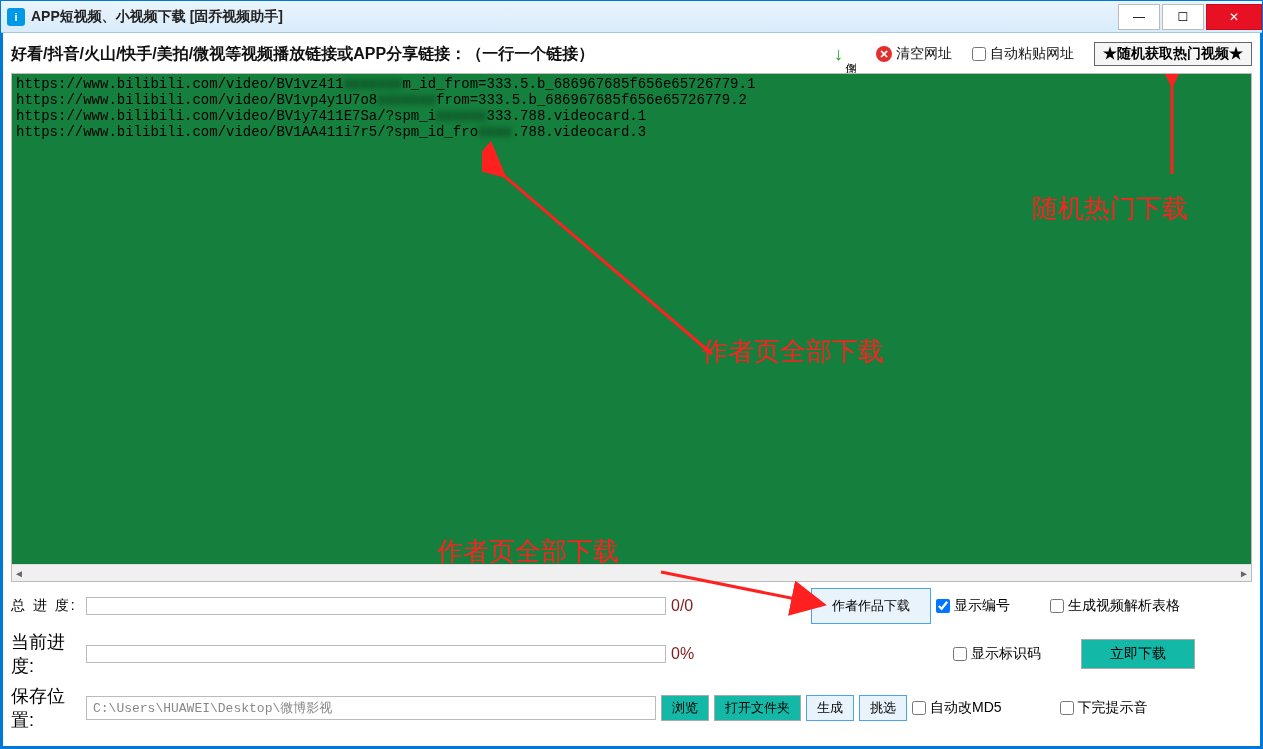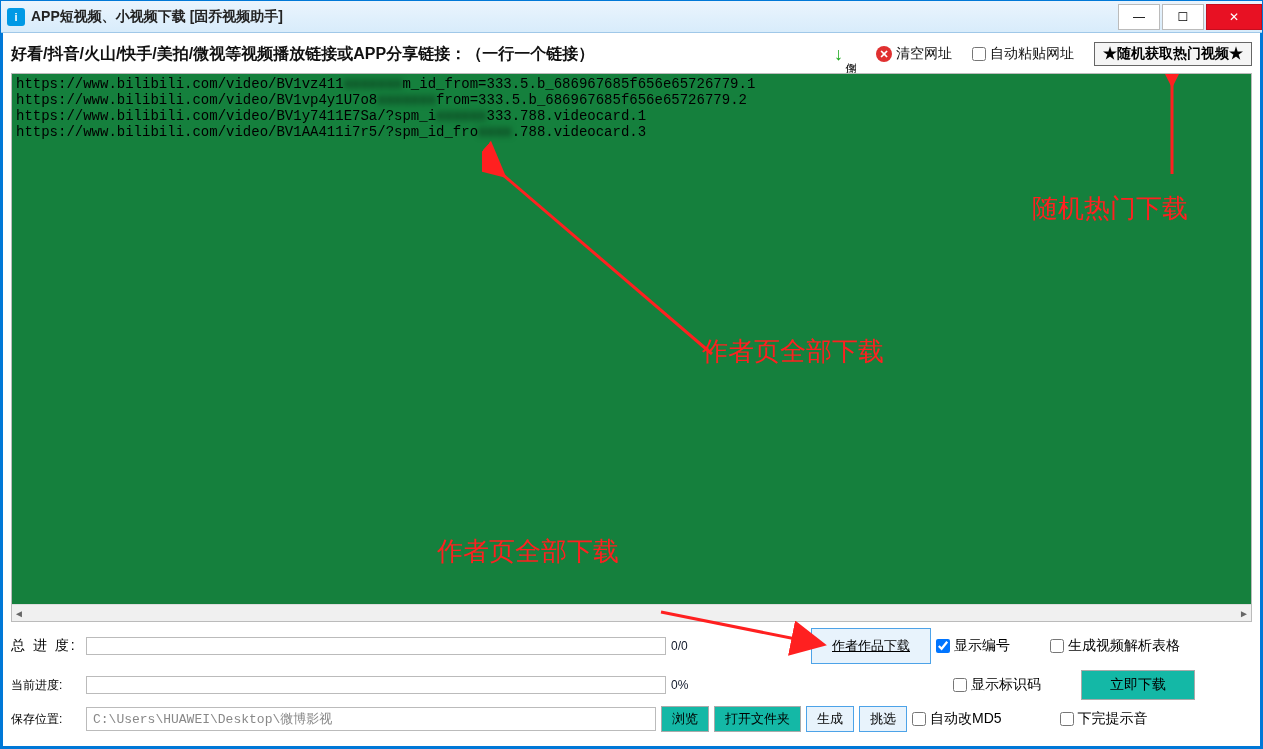--- a/index.html
+++ b/index.html
@@ -119,25 +119,25 @@
 .scrollbar-h {
   height:17px; background:#f0f0f0; border-top:1px solid #ddd;
   display:flex; align-items:center; justify-content:space-between;
   font-size:10px; color:#666; padding:0 2px;
 }
 .bottom {
   padding:6px 0 8px 0;
 }
 .row { display:flex; align-items:center; gap:5px; margin-bottom:6px; min-height:26px;}
 .lbl { width:70px; font-size:14px; letter-spacing:2px;}
-.lbl2 { width:70px; font-size:12px;}
+.lbl2 { width:70px; font-size:18px;}
 .progress {
   height:18px; background:#fff; border:1px solid #bbb; width:580px;
 }
-.progtxt { font-size:12px; color:#0f172a; width:40px;}
+.progtxt { font-size:16px; color:#7f1d1d; width:40px;}
 .btn {
   border:1px solid #aaa;
   background:#14b8a6;
   padding:3px 10px;
   font-size:13px;
   cursor:pointer;
   min-height:24px;
 }
 .btn.highlight { border:1px solid #4da3e8; background:#e8f3fc;}
 .btn.big { padding:5px 28px; font-size:14px;}
@@ -232,21 +232,21 @@
             </marker>
           </defs>
         <line x1="10" y1="10" x2="170" y2="42" stroke="#ff2020" stroke-width="3" marker-end="url(#ah3)"></line>
       </svg>
 
       <div class="row">
         <span class="lbl">总 进 度:</span>
         <div class="progress"></div>
         <span class="progtxt">0/0</span>
         <span style="width:90px;"></span>
-        <button class="btn highlight" style="padding:8px 20px;text-decoration:underline;">作者作品下载</button>
+        <button class="btn highlight" style="padding:8px 20px;">作者作品下载</button>
         <label class="chk">
           <input type="checkbox" checked="" style="">
           <span>显示编号</span>
         </label>
         <span style="width:30px;"></span>
         <label class="chk">
           <input type="checkbox" style="">
           <span>生成视频解析表格</span>
         </label>
       </div>

